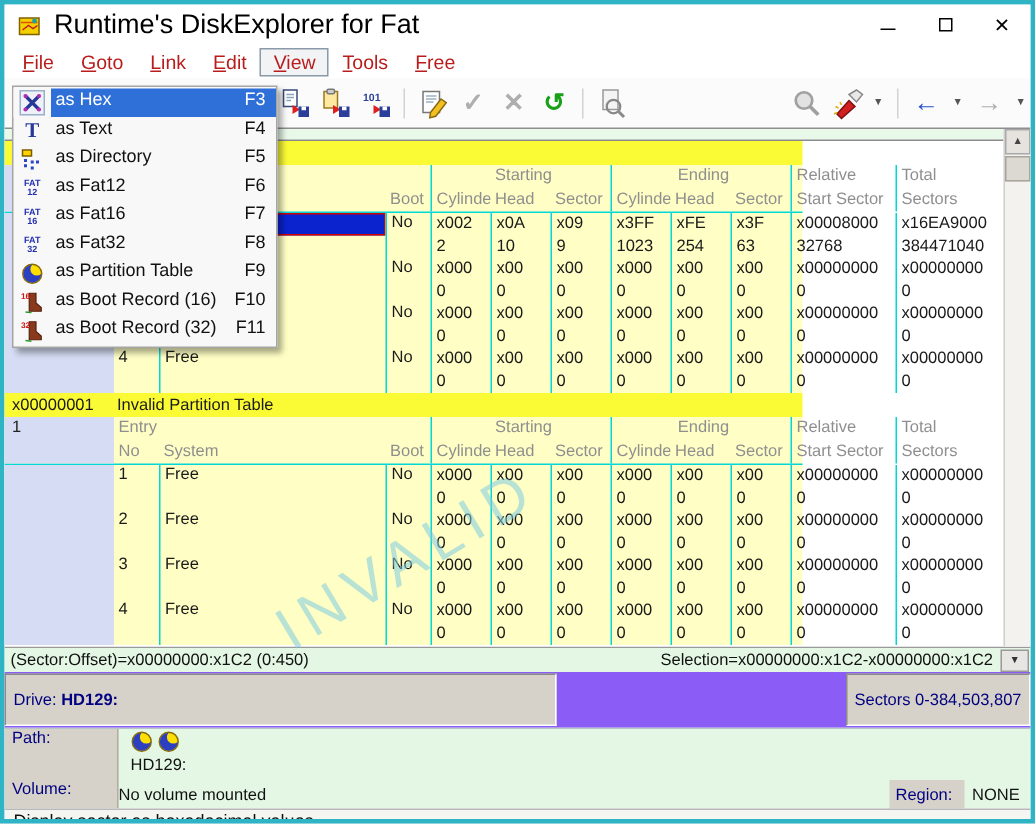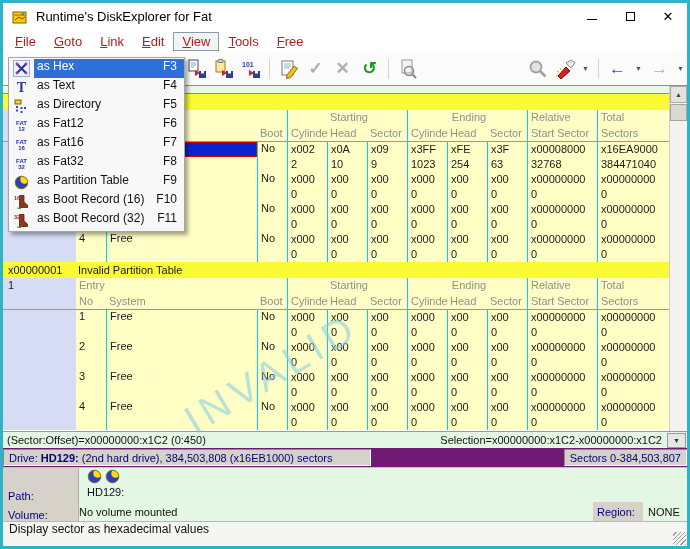--- a/index.html
+++ b/index.html
@@ -7,21 +7,21 @@
     --cyan_line:#00d8d8; --selection_blue:#0b23cf; --selection_border:#d40000;
     --menu_highlight:#2e6fd8; --window_border:#2fb4c6; --mint:#e4f7e5;
     --navy:#000080; --panel_gray:#d6d2c9;
   }
   *{box-sizing:border-box; margin:0; padding:0;}
   body{background:#cfcfcf; font-family:"Liberation Sans",sans-serif;}
   .win{position:relative; width:690px; height:549px; border:3px solid var(--window_border); background:#fff; overflow:hidden;}
 
   
   .titlebar{height:27px; background:#fff; display:flex; align-items:center; padding-left:9px; gap:8px;}
-  .title{font-size:13px; color:#000;}
+  .title{font-size:18px; color:#000;}
   .winbtns{margin-left:auto; display:flex; height:100%;}
   .wbtn{width:38px; height:100%; display:flex; align-items:center; justify-content:center; color:#000;}
   .g-min{width:10px; border-bottom:1px solid #000; height:1px; margin-top:6px;}
   .g-max{width:9px; height:9px; border:1px solid #000;}
   .g-close{font-size:13px; line-height:13px;}
 
   
   .menubar{height:22px; display:flex; align-items:center; padding-left:3px; font-size:13px; background:#fff;}
   .mi{display:inline-block; padding:2px 9px; color:#b91c1c;}
   .mi::first-letter{text-decoration:underline;}
@@ -34,21 +34,21 @@
   .tsep{width:1px; height:20px; background:#d2d2d2; margin:0 4px;}
   .tspacer{flex:1;}
   .glyph{font-size:17px; font-weight:bold;}
   .gray{color:#aeaeae;} .green{color:#18a018;} .blue{color:#2a52cc;}
   .caret{font-size:7px; color:#555;}
 
   
   .content{position:relative; height:345px; background:#fff;}
   .topstrip{height:7px; background:#e8f9e9; width:666px;}
   .toprule{height:1px; background:#8a8a8a; width:666px;}
-  #sections{width:666px;}
+  #sections{width:532px;}
   .secbar{height:16px; background:var(--section_bar); font-size:11px; line-height:16px; display:flex; color:#1a1a1a;}
   .secoffset{width:73px; padding-left:5px;}
   .sectitle{padding-left:2px;}
   .grid{display:grid; grid-template-columns:73px 30px 151px 30px 40px 40px 40px 40px 40px 40px 70px 72px; font-size:11px; background:var(--table_bg);}
   .hline{height:16px; line-height:15px; color:#8f8f8f;}
   .hline2{border-bottom:1px solid var(--cyan_line);}
   .hc{padding-left:3px; overflow:hidden; white-space:nowrap;}
   .ctr{text-align:center;}
   .bl{border-left:1px solid var(--cyan_line);}
   .row{height:30px;}
@@ -60,26 +60,26 @@
 
   
   .vscroll{position:absolute; top:0; right:0; bottom:0; width:18px; background:#f3f2ef; border-left:1px solid #cfcfcf;}
   .sbtn{height:17px; background:#e6e3df; border:1px solid #aaa; display:flex; align-items:center; justify-content:center; font-size:7px; color:#444;}
   .sthumb{height:17px; background:#dcd8d2; border:1px solid #a8a49c; margin-top:1px;}
 
   
   .statusline{height:17px; background:var(--mint); border-top:1px solid #9a9a9a; display:flex; align-items:center; font-size:11px; color:#111; padding-left:4px;}
   .statusline .right{margin-left:auto;}
   .selbtn{width:19px; height:15px; margin-left:5px; margin-right:1px; background:#e8e6e2; border:1px solid #9a9a9a; display:flex; align-items:center; justify-content:center; font-size:7px; color:#333;}
-  .drivebar{height:19px; background:#701a75; position:relative; font-size:11px; color:var(--navy);}
+  .drivebar{height:37px; background:#8b5cf6; position:relative; font-size:11px; color:var(--navy);}
   .dpanel{position:absolute; top:1px; bottom:1px; display:flex; align-items:center; padding:0 5px; background:var(--panel_gray); border:1px solid; border-color:#8a8a8a #fff #fff #8a8a8a; white-space:nowrap;}
   .dp1{left:0; width:368px;} .dp2{right:0;}
   .bold{font-weight:bold;}
   .pathbar{height:35px; background:var(--mint); display:flex; font-size:11px; border-top:1px solid #b9c6c9;}
-  .labpanel{width:76px; background:var(--panel_gray); color:var(--navy); display:flex; align-items:flex-end; padding-left:5px; border-right:1px solid #b2aea4;}
+  .labpanel{width:76px; background:var(--panel_gray); color:var(--navy); display:flex; align-items:flex-start; padding-left:5px; border-right:1px solid #b2aea4;}
   .pbody{padding:1px 0 0 8px; color:#111;}
   .picons{display:flex; gap:3px; height:16px;}
   .pvalue{font-size:11px; margin-top:1px;}
   .volumebar{height:19px; background:var(--mint); display:flex; align-items:stretch; font-size:11px;}
   .vvalue{flex:1; display:flex; align-items:center; padding-left:0; color:#111;}
   .regpanel{width:50px; background:var(--panel_gray); color:var(--navy); display:flex; align-items:center; padding-left:4px;}
   .regval{width:44px; display:flex; align-items:center; padding-left:5px; color:#111;}
   .statusbar{height:25px; background:#f5f5f1; border-top:1px solid #b8b8b8; display:flex; align-items:flex-start; padding-left:6px; font-size:12px; color:#111; position:relative;}
   .grip{position:absolute; right:1px; bottom:1px; width:13px; height:13px;
         background:repeating-linear-gradient(135deg,transparent 0 2px,#9a9a9a 2px 3px);}
@@ -603,21 +603,21 @@
   <div class="statusline">
     <span>(Sector:Offset)=x00000000:x1C2 (0:450)</span>
     <span class="right">Selection=x00000000:x1C2-x00000000:x1C2</span>
     <div class="selbtn">
         <span>▼</span>
       </div>
   </div>
 
   <div class="drivebar">
     <div class="dpanel dp1">
-      <span>Drive:</span>&nbsp;<span class="bold">HD129:</span>&nbsp;<span>(2nd hard drive), 384,503,808 (x16EB1000) sectors</span>
+      <span>Drive:</span>&nbsp;<span class="bold">HD129:</span>&nbsp;
     </div>
     <div class="dpanel dp2">
       <span>Sectors 0-384,503,807</span>
     </div>
   </div>
 
   <div class="pathbar">
     <div class="labpanel">
         <span>Path:</span>
       </div>

